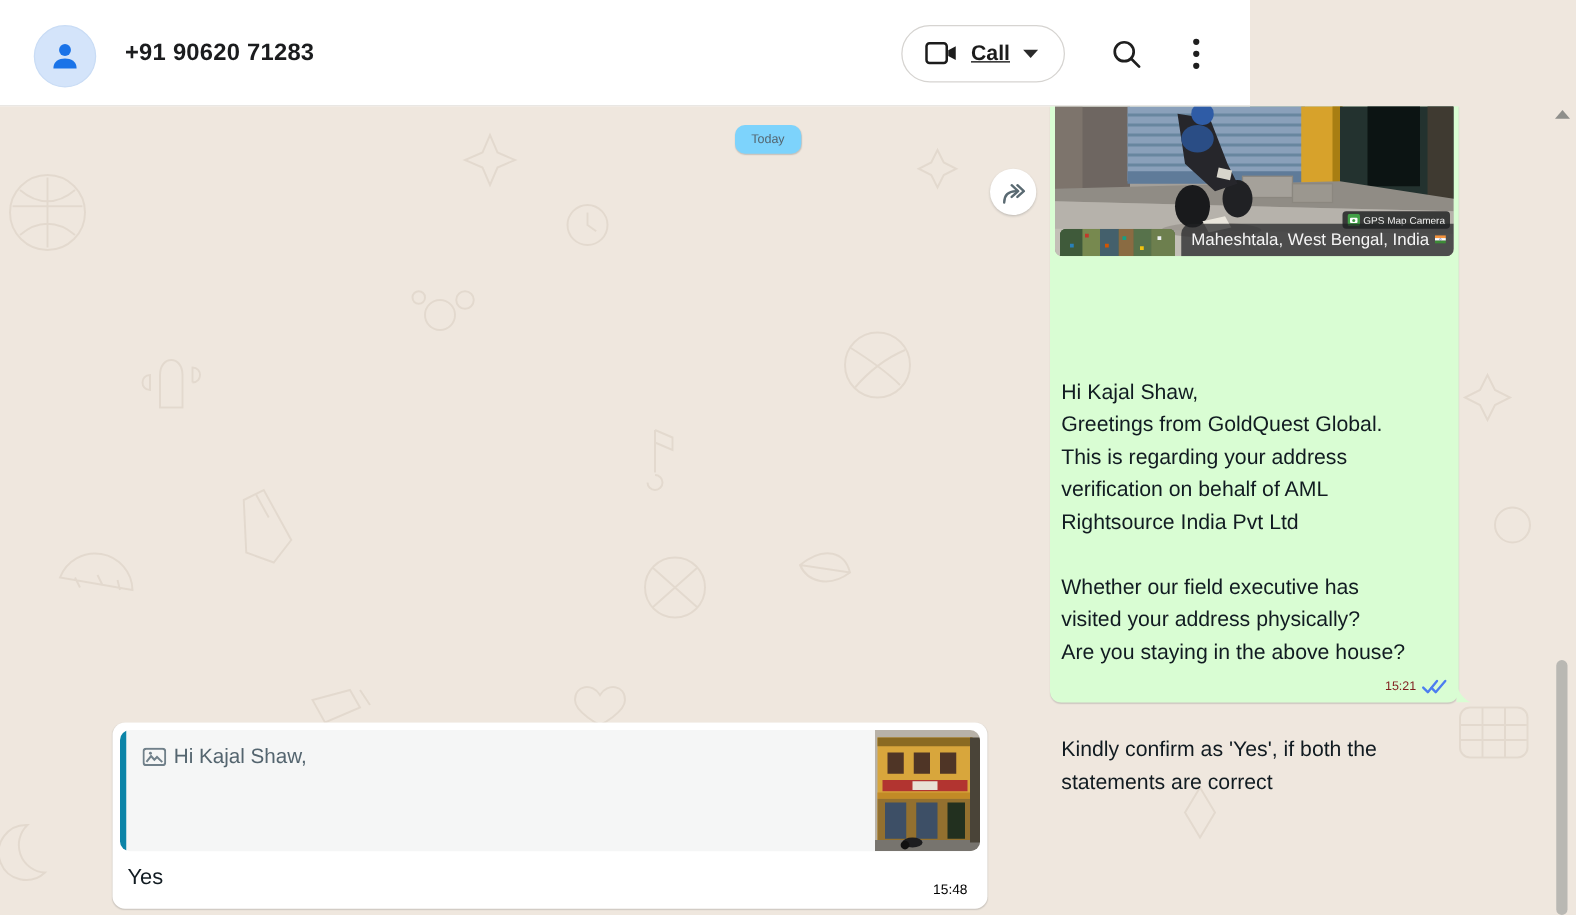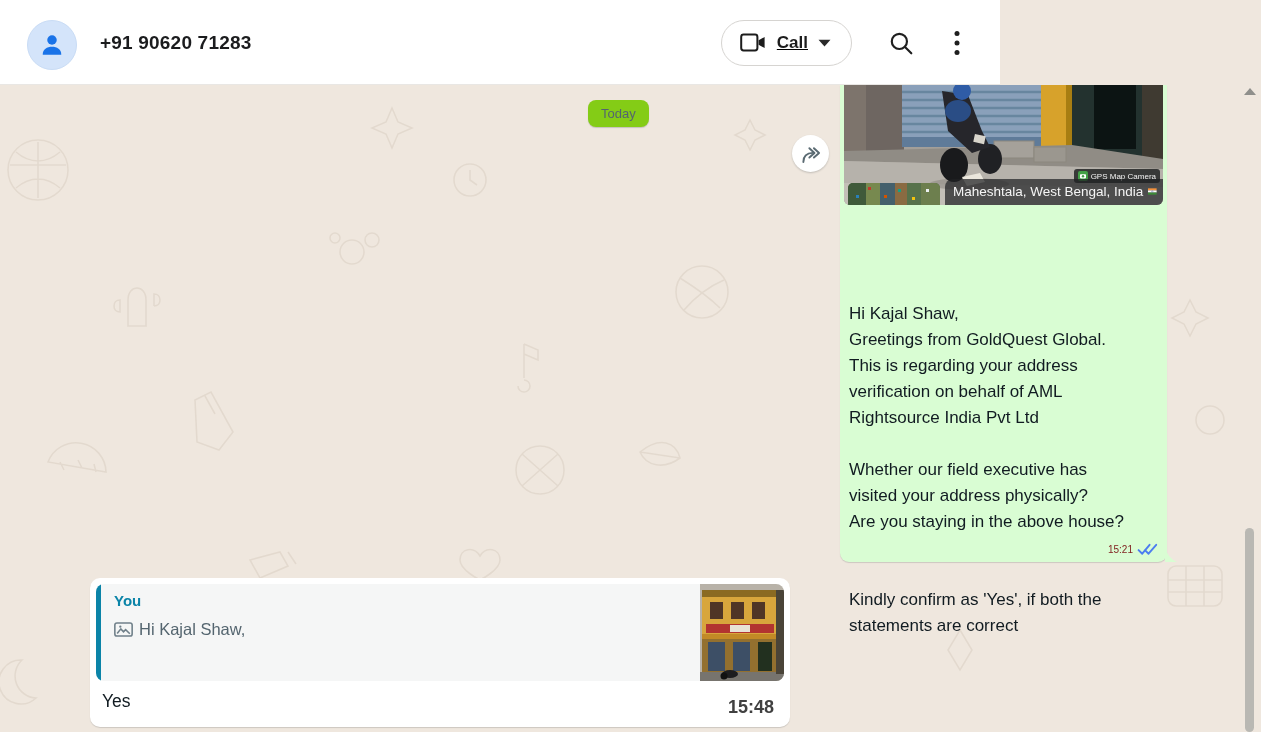--- a/index.html
+++ b/index.html
@@ -35,21 +35,21 @@
   .icon-btn {
     background:none; border:none; cursor:pointer; padding:8px;
     display:flex; align-items:center; justify-content:center;
   }
   .search-btn { margin-right:24px; }
   .menu-btn { margin-right:32px; }
 
   
   .date-pill {
     position:absolute; left:588px; top:100px; z-index:2;
-    background:#84cc16; color:#54656f; font-size:13px;
+    background:#7dd3fc; color:#54656f; font-size:10px;
     padding:6px 13px; border-radius:8px;
     box-shadow:0 1px 1px rgba(11,20,26,.18);
   }
 
   
   .forward-fab {
     position:absolute; left:792px; top:135px; width:37px; height:37px; z-index:2;
     background:#fff; border:none; border-radius:50%; cursor:pointer;
     display:flex; align-items:center; justify-content:center;
     box-shadow:0 1px 2px rgba(11,20,26,.2);
@@ -103,21 +103,21 @@
     position:absolute; left:6px; top:6px; right:6px; height:97px;
     background:#f5f6f6; border-radius:8px; overflow:hidden; cursor:pointer;
   }
   .quote-bar { position:absolute; left:0; top:0; bottom:0; width:5px; background:var(--quote-accent,#0b84a8); }
   .quote-content { position:absolute; left:18px; top:8px; right:90px; }
   .quote-author { font-size:15px; font-weight:700; color:var(--quote-accent,#0b84a8); margin-bottom:7px; }
   .quote-line { display:flex; align-items:center; gap:6px; font-size:16.5px; color:#54656f; line-height:27px; }
   .quote-line2 { font-size:16.5px; color:#54656f; line-height:27px; }
   .quote-thumb { position:absolute; right:0; top:0; width:84px; height:97px; }
   .in-body { position:absolute; left:12px; top:113px; font-size:17.5px; color:#111b21; }
-  .in-time { position:absolute; right:16px; bottom:9px; font-size:18px; color:#404040;font-weight:bold; }
+  .in-time { position:absolute; right:16px; bottom:9px; font-size:11px; color:#000000; }
 
   
   .scroll-arrow {
     position:absolute; left:1244px; top:88px; width:0; height:0; z-index:6;
     border-left:6px solid transparent; border-right:6px solid transparent;
     border-bottom:7px solid #8f8f8b; cursor:pointer;
   }
   .scroll-thumb {
     position:absolute; left:1245px; top:528px; width:9px; height:204px; z-index:6;
     background:#b9b8b3; border-radius:5px; cursor:pointer;
@@ -291,21 +291,20 @@
         <path d="M1.5 7.5 L5 11 L12 2.5"></path>
         <path d="M7.8 7.8 L11 11 L18.3 2.5"></path>
       </svg>
     </div>
   </div>
 
   <div class="msg-in">
     <div class="quote">
       <div class="quote-bar"></div>
       <div class="quote-content">
-        <div class="quote-author">You</div>
         <div class="quote-line">
           <svg width="19" height="15" viewBox="0 0 18 14" fill="none" stroke="#70808a" stroke-width="1.5">
             <rect x="0.8" y="0.8" width="16.4" height="12.4" rx="2"></rect>
             <path d="M3 10.8 L6.5 6.4 L9 9.2 L11 7.1 L15 11"></path>
             <circle cx="6" cy="4.3" r="1.1" fill="#70808a" stroke="none"></circle>
           </svg>
           <span>Hi Kajal Shaw,</span>
         </div>
       </div>
       <svg class="quote-thumb" viewBox="0 0 84 97" preserveAspectRatio="none">

